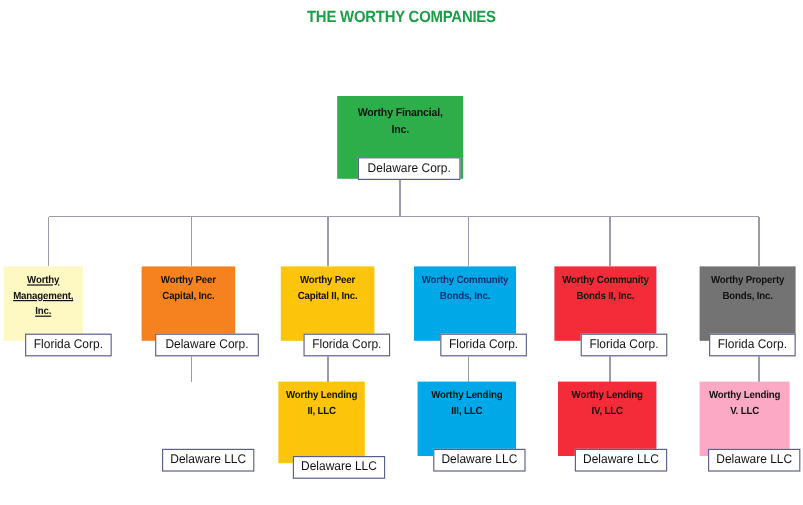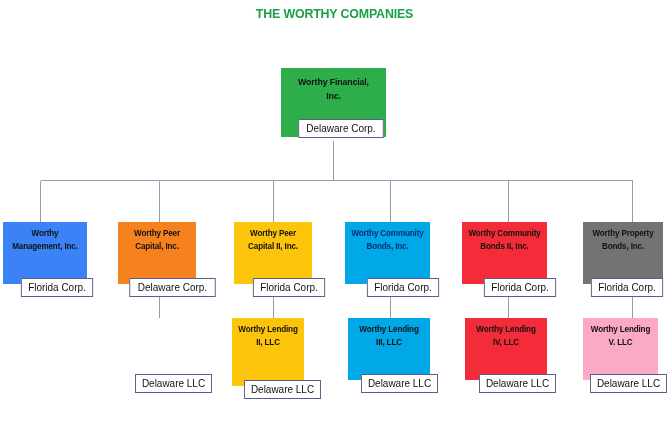--- a/index.html
+++ b/index.html
@@ -124,32 +124,32 @@
       <line x1="632.5" y1="180.5" x2="632.5" y2="222"></line>
 
       <line x1="159.5" y1="284" x2="159.5" y2="318"></line>
       <line x1="273.5" y1="284" x2="273.5" y2="318"></line>
       <line x1="390.5" y1="284" x2="390.5" y2="318"></line>
       <line x1="508.5" y1="284" x2="508.5" y2="318"></line>
       <line x1="632.5" y1="284" x2="632.5" y2="318"></line>
     </g>
   </svg>
 
-  <div class="node node-root" style="left:281px; top:68px; width:105px; height:86px;">
+  <div class="node node-root" style="left:281px; top:80px; width:105px; height:86px;">
     <div class="node-box" style="width:105px; height:69px; background:#2dae4b;">
       <span class="node-text">
         <span>Worthy Financial,</span><br>
         <span>Inc.</span>
       </span>
     </div>
     <div class="node-label" style="left:15px; top:51px; width:90px; height:19px;">Delaware Corp.</div>
   </div>
 
   <div class="node" style="left:3px; top:222px; width:108px; height:80px;">
-    <div class="node-box" style="width:84px; height:62px; background:#3b82f6;">
+    <div class="node-box" style="width:66px; height:62px; background:#fef9c3;text-decoration:underline;">
       <span class="node-text">
         <span>Worthy</span><br>
         <span>Management, Inc.</span>
       </span>
     </div>
     <div class="node-label" style="left:16px; top:56px; width:76px; height:19px;">Florida Corp.</div>
   </div>
 
   <div class="node" style="left:118px; top:222px; width:115px; height:80px;">
     <div class="node-box" style="width:78px; height:62px; background:#f5821f;">

